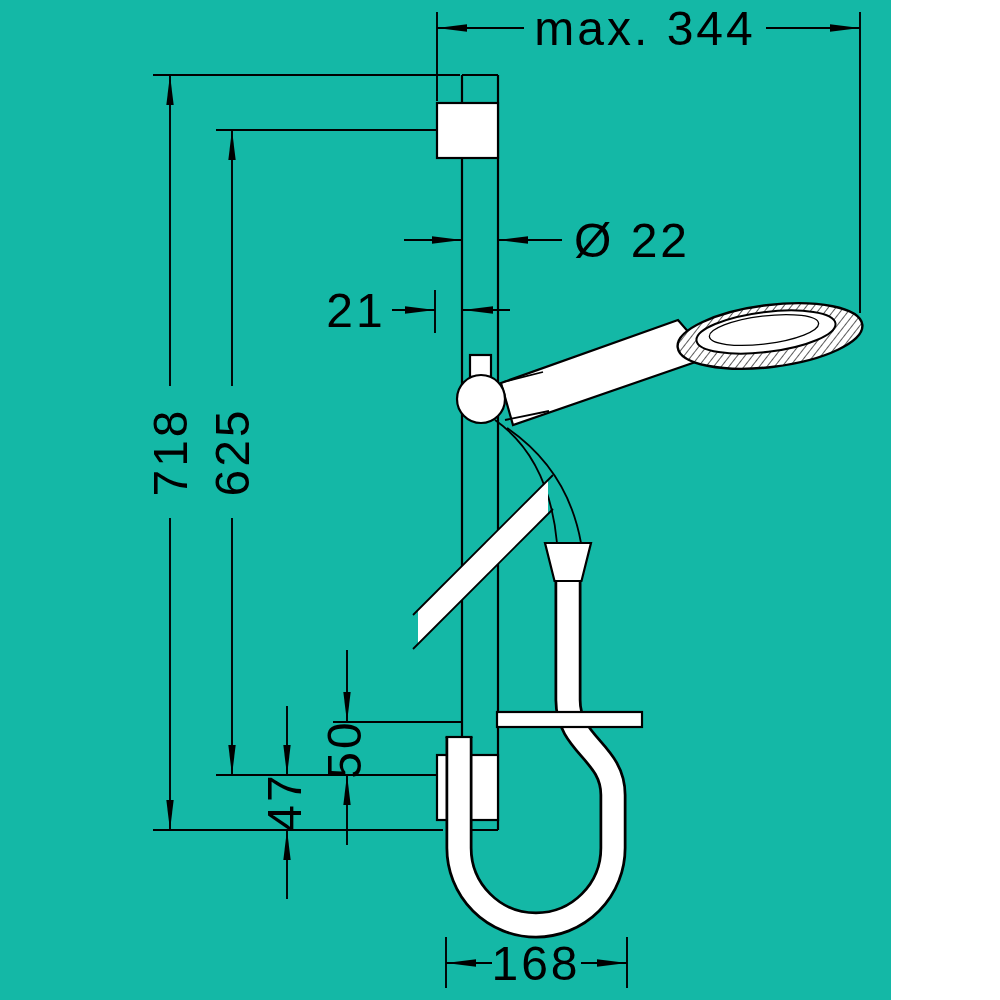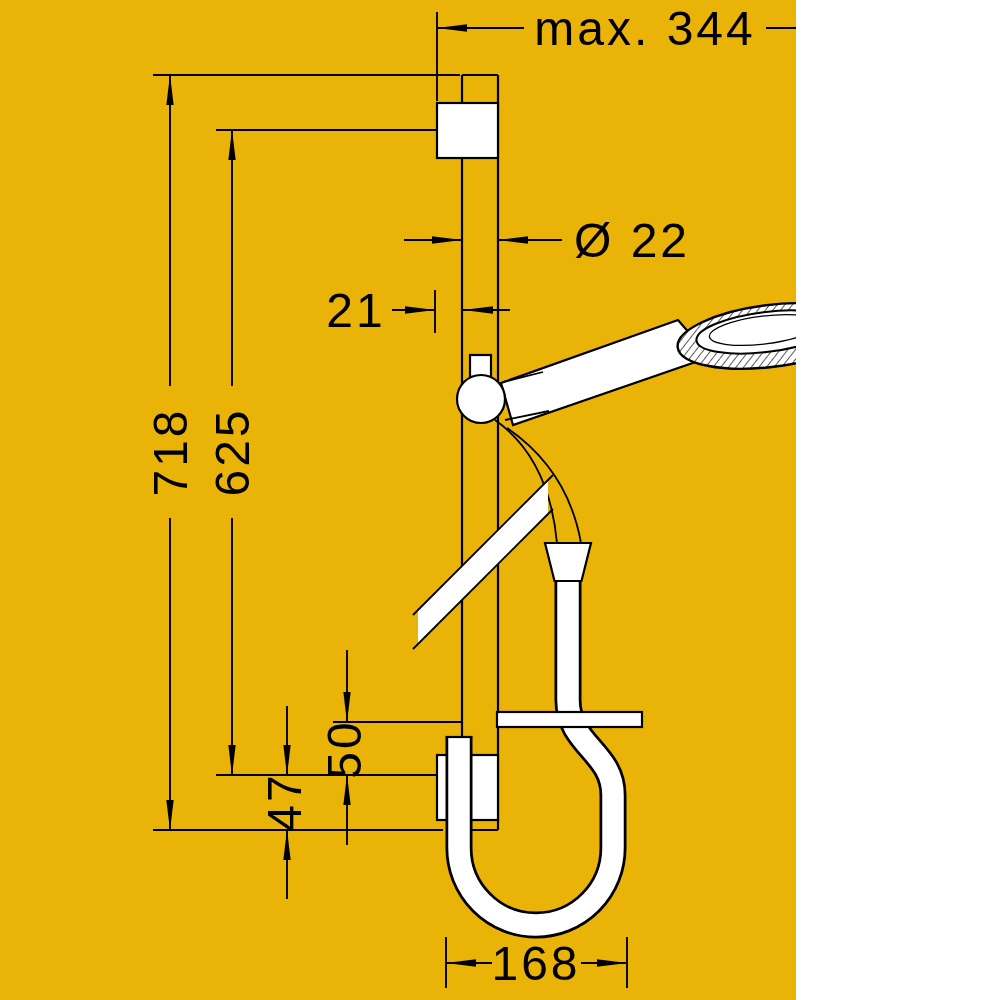--- a/index.html
+++ b/index.html
@@ -2,23 +2,23 @@
 <html><head>
 <meta charset="utf-8">
 <style>
   html, body {
     margin: 0;
     padding: 0;
     background: #ffffff;
   }
   .stage {
     position: relative;
-    width: 796px;
+    width: 891px;
     height: 1000px;
-    background: #eab308;
+    background: #14b8a6;
     overflow: hidden;
   }
   svg { display: block; }
   .part   { stroke: #000; stroke-width: 2.2; fill: #fff; }
   .ln     { stroke: #000; stroke-width: 2.2; fill: none; }
   .thin   { stroke: #000; stroke-width: 1.8; fill: none; }
   .dimln  { stroke: #000; stroke-width: 1.9; fill: none; }
   .hoseO  { stroke: #000; stroke-width: 27; fill: none; }
   .hoseI  { stroke: #fff; stroke-width: 21.5; fill: none; }
   .erase  { fill: #fff; stroke: none; }

